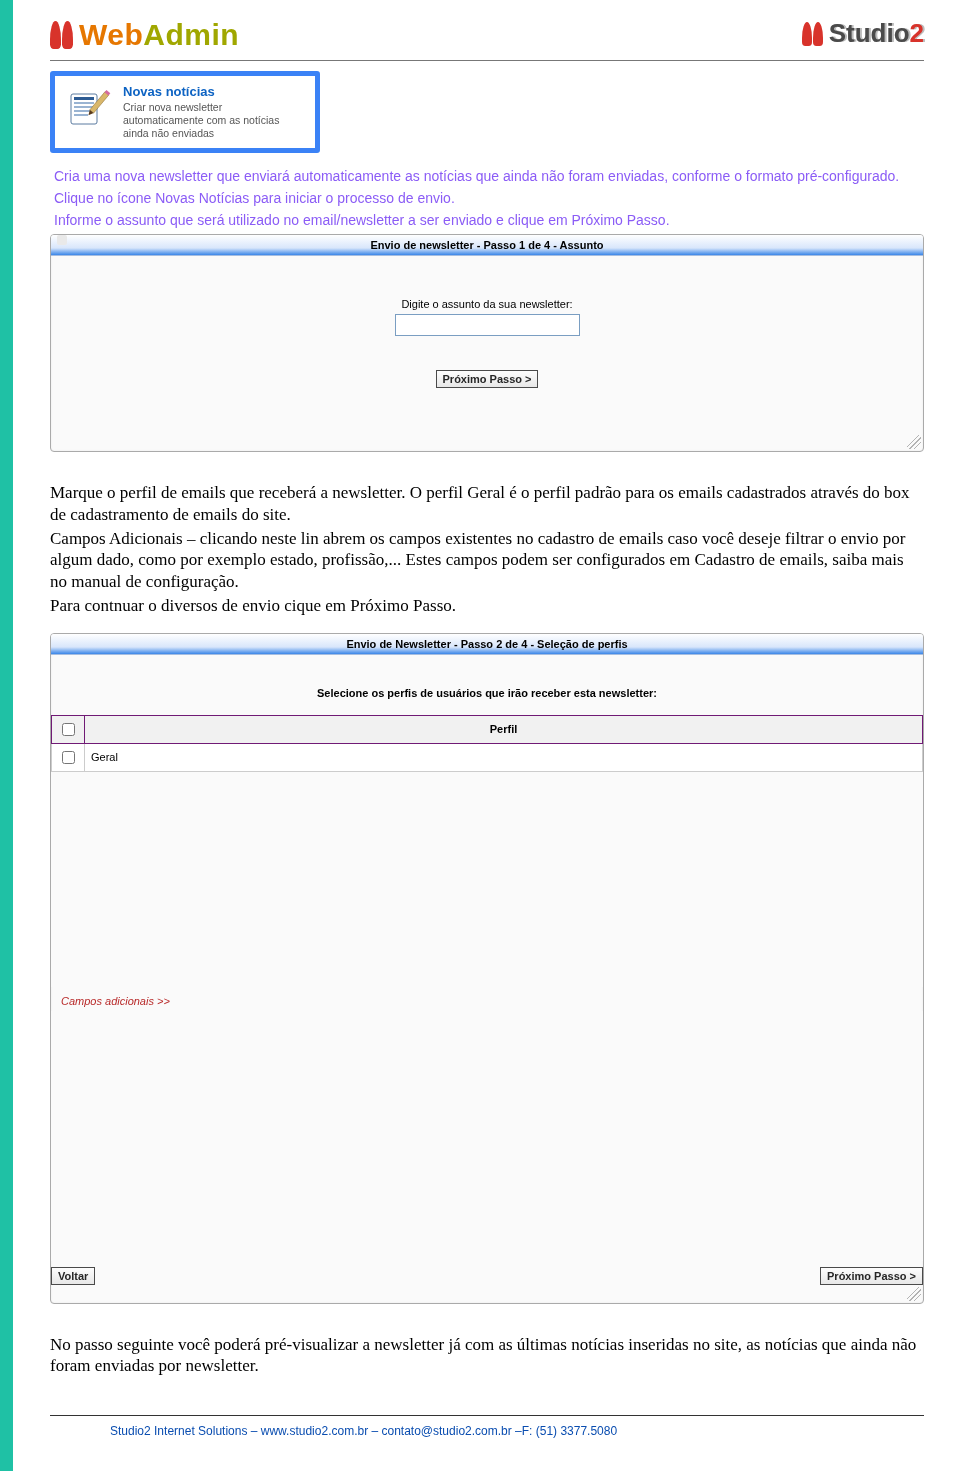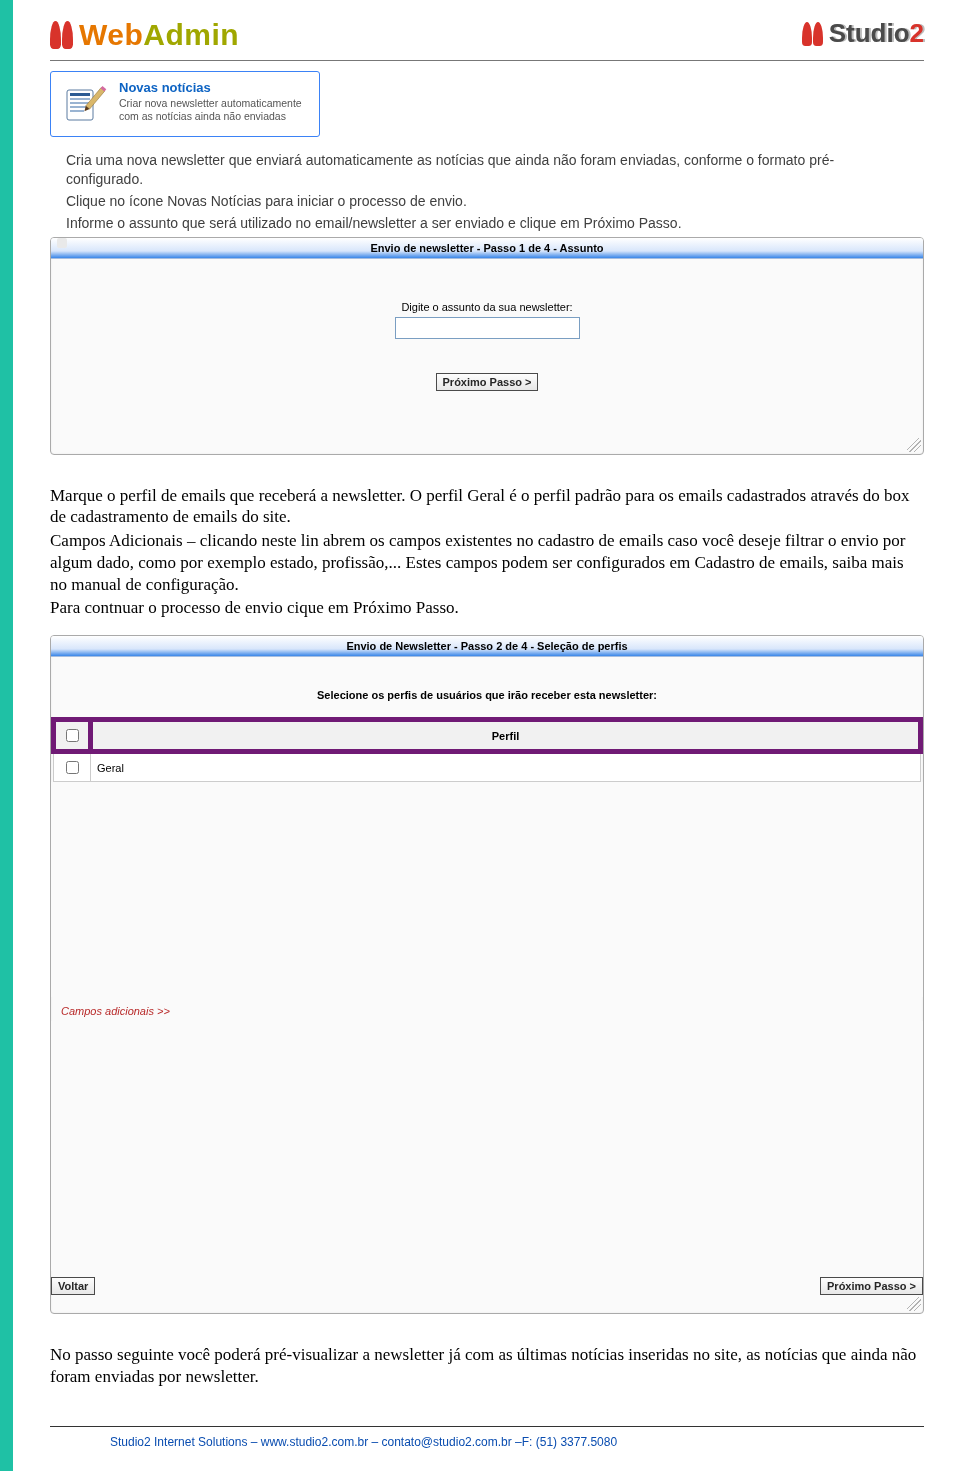--- a/index.html
+++ b/index.html
@@ -77,21 +77,21 @@
   .heading {
     font-family: Arial, Helvetica, sans-serif;
     font-size: 14px;
     font-weight: bold;
     margin: 8px 0 12px 0;
     color: #000;
   }
 
   .novas-card {
     width: 270px;
-    border: 1px solid #3b82f6;
+    border: 5px solid #3b82f6;
     border-radius: 3px;
     background: #fff;
     padding: 8px 10px;
     display: flex;
     gap: 10px;
     margin-bottom: 14px;
   }
   .novas-card .icon {
     width: 48px; height: 48px;
     display: flex; align-items: center; justify-content: center;
@@ -105,22 +105,22 @@
   }
   .novas-card .desc {
     color: #555;
     font-size: 10.5px;
     line-height: 1.25;
   }
 
   .para {
     font-family: Arial, Helvetica, sans-serif;
     font-size: 14px;
-    color: #404040;
-    margin: 3px 16px;
+    color: #8b5cf6;
+    margin: 3px 4px;
     line-height: 1.35;
   }
   .para-serif {
     font-family: 'Times New Roman', Times, serif;
     font-size: 17px;
     color: #000;
     margin: 2px 0;
     line-height: 1.28;
   }
 
@@ -212,21 +212,21 @@
     font-weight: bold;
     color: #000;
     margin: 18px 0 16px 0;
   }
   .perfil-table {
     width: 100%;
     border-collapse: collapse;
   }
   .perfil-table th {
     background: #f1f1f1;
-    border: 5px solid #701a75;
+    border: 1px solid #701a75;
     font-family: Verdana, Arial, sans-serif;
     font-size: 11px;
     font-weight: bold;
     padding: 4px 6px;
     text-align: center;
   }
   .perfil-table td {
     border: 1px solid #ccc;
     padding: 4px 6px;
     font-family: Verdana, Arial, sans-serif;
@@ -334,21 +334,21 @@
       <input type="text" class="input-text" value="" style="">
       <div class="btn-row">
         <span class="btn-flat">Próximo Passo &gt;</span>
       </div>
     </div>
     <span class="resize-grip"></span>
   </div>
 
   <p class="para-serif">Marque o perfil de emails que receberá a newsletter. O perfil Geral é o perfil padrão para os emails cadastrados através do box de cadastramento de emails do site.</p>
   <p class="para-serif">Campos Adicionais – clicando neste lin abrem os campos existentes no cadastro de emails caso você deseje filtrar o envio por algum dado, como por exemplo estado, profissão,... Estes campos podem ser configurados em Cadastro de emails, saiba mais no manual de configuração.</p>
-  <p class="para-serif">Para contnuar o processo de envio cique em Próximo Passo.</p>
+  <p class="para-serif">Para contnuar o diversos de envio cique em Próximo Passo.</p>
 
   <div class="panel panel2" style="margin-top:16px;">
     <div class="titlebar">
       <span class="titlebar-text">Envio de Newsletter - Passo 2 de 4 - Seleção de perfis</span>
     </div>
     <div class="body2">
       <div class="sublabel">Selecione os perfis de usuários que irão receber esta newsletter:</div>
       <table class="perfil-table">
         <thead>
           <tr>

